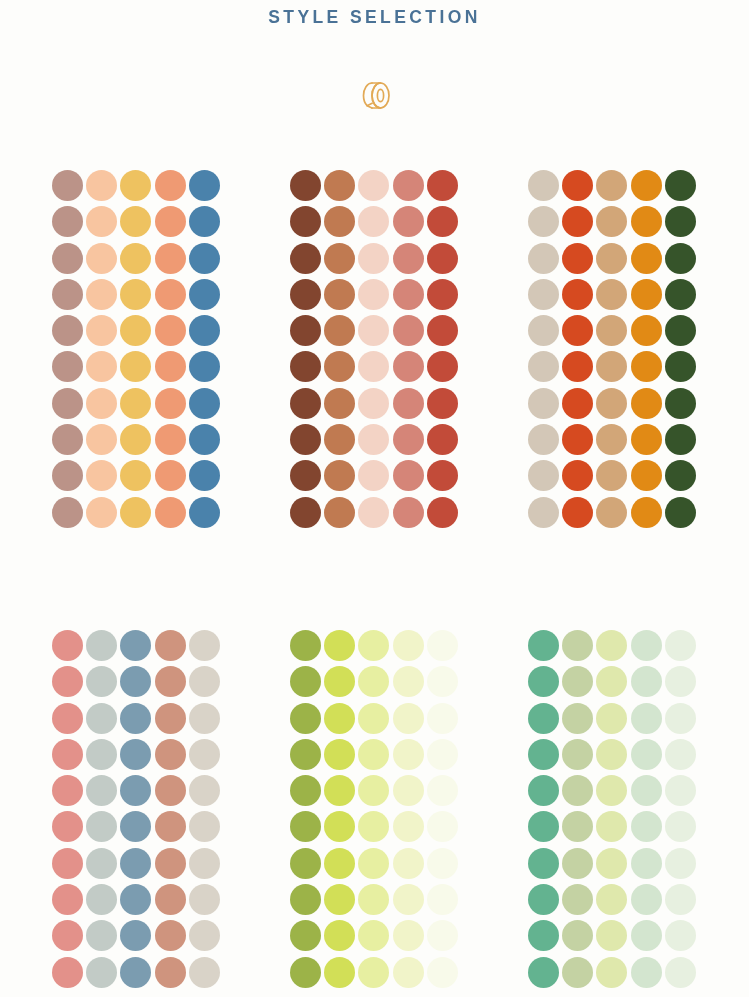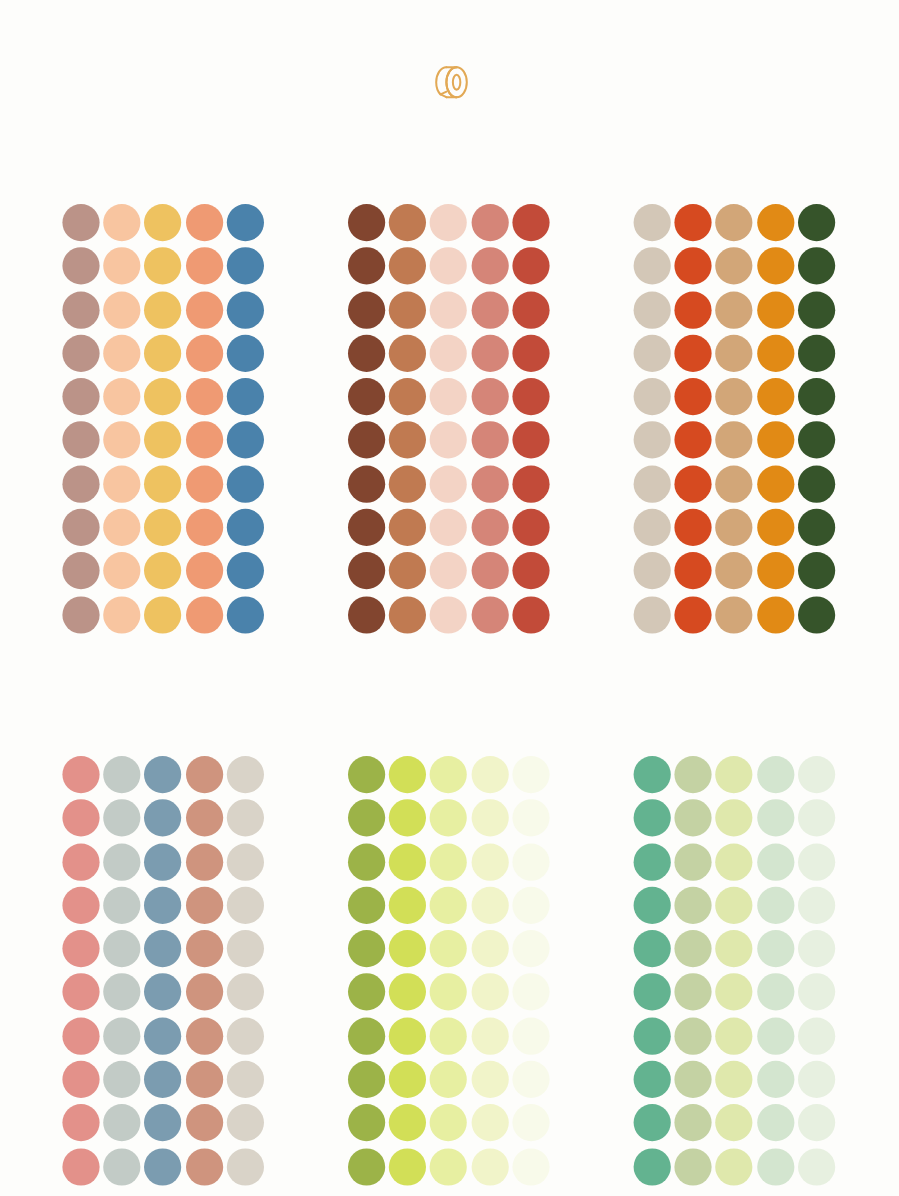--- a/index.html
+++ b/index.html
@@ -82,20 +82,23 @@
     height: 31px;
     border-radius: 50%;
     flex: 0 0 auto;
   }
 </style>
 </head>
 <body>
 
 <div class="page">
 
+  <div class="header">
+    <div class="page-title">STYLE SELECTION</div>
+  </div>
 
   <div class="icon-wrap">
     <span class="tape-icon">
       <svg viewBox="0 0 44 44" width="44" height="44" aria-hidden="true">
         <g fill="none" stroke="#e2a955" stroke-width="1.7" stroke-linecap="round" stroke-linejoin="round">
 
           <ellipse cx="27.5" cy="21.5" rx="8.5" ry="12.5"></ellipse>
 
           <ellipse cx="27.5" cy="21.5" rx="3.1" ry="6.2"></ellipse>
 

